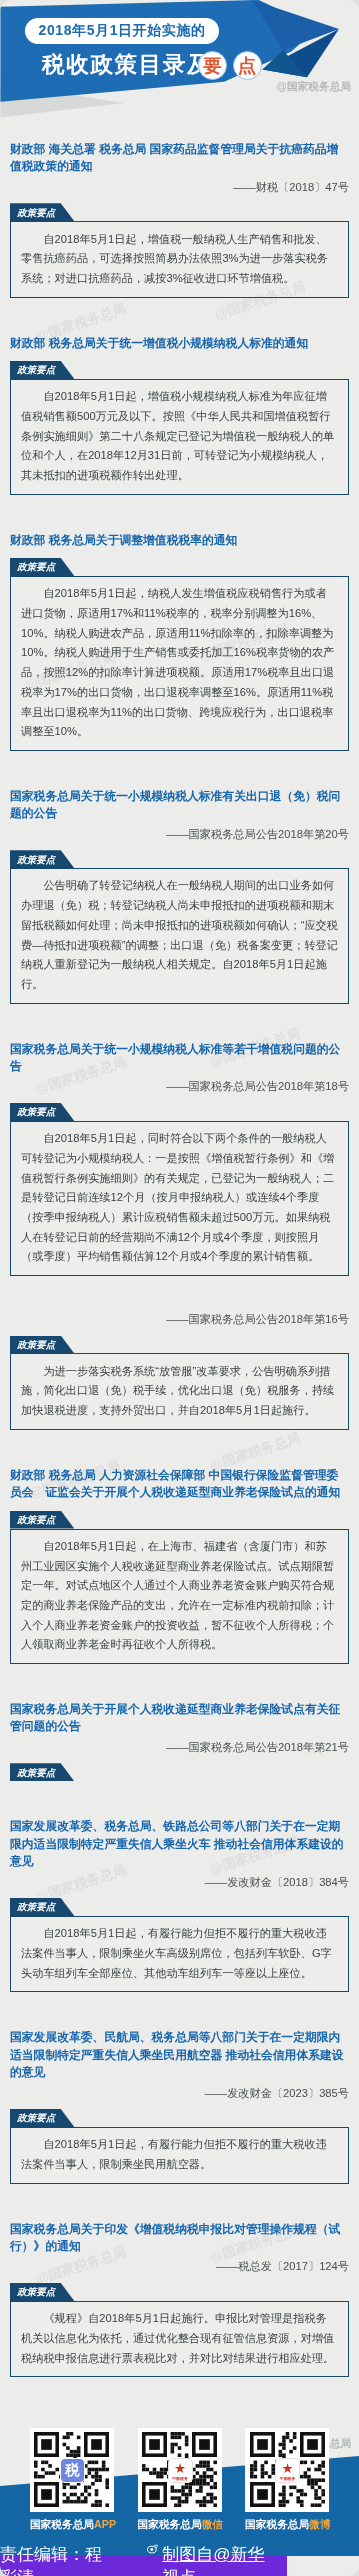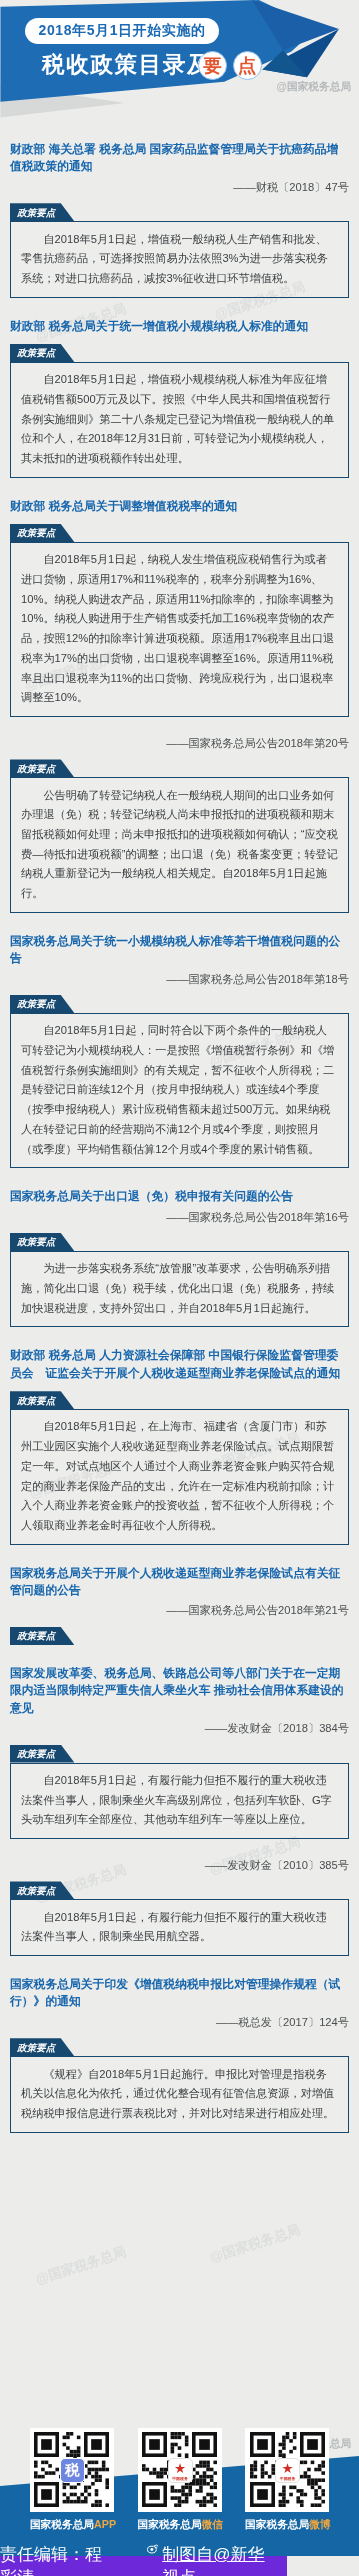--- a/index.html
+++ b/index.html
@@ -1,20 +1,20 @@
 <!DOCTYPE html>
 <html style="font-size:9px"><head>
 <meta charset="utf-8">
 <style>
   * { margin:0; padding:0; box-sizing:border-box; }
   html,body { background:#dfe1e0; }
   body { font-family:"Liberation Sans","DejaVu Sans",sans-serif; }
   .page {
     position:relative; width:359px; height:2576px; margin:0 auto;
-    background:#ecedeb; overflow:hidden;
+    background:#ecedeb; overflow:hidden;border-radius:11px;
   }
 
   
   .header { position:relative; height:141px; }
   .header svg { position:absolute; left:0; top:0; }
   .pill {
     position:absolute; left:25px; top:18px; background:#ffffff;
     border-radius:14.6px; padding:3.9px 13.5px; color:#1b6ab3;
     font-size:14px; font-weight:bold; letter-spacing:0.6px;
   }
@@ -35,21 +35,21 @@
 
   
   .wm {
     position:absolute; color:rgba(150,156,162,0.17); font-size:13.5px;
     font-weight:bold; transform:rotate(-18deg); white-space:nowrap;
     pointer-events:none;
   }
 
   
   .content { position:relative; padding:0 10px; }
-  .section { margin-bottom:20px; }
+  .section { margin-bottom:37px; }
   .sec-title { color:#1766ad; font-weight:bold; font-size:11.8px; line-height:17.4px; }
   .sec-ref  { text-align:right; color:#4b4e50; font-size:11.2px; margin-top:5px; line-height:13.5px; }
   .tag {
     display:inline-block; background:#17486f; color:#ffffff;
     font-size:9.5px; font-weight:bold; line-height:11.2px;
     padding:3.4px 19px 3.4px 7.3px; margin-top:9px; vertical-align:bottom;
     clip-path:polygon(0 0, calc(100% - 13.5px) 0, 100% 100%, 0 100%);
     font-style:italic;
   }
   .box {
@@ -157,38 +157,38 @@
 
     <div class="section">
       <div class="sec-title">财政部 税务总局关于调整增值税税率的通知</div>
       <div class="tag">政策要点</div>
       <div class="box">
         <p>自2018年5月1日起，纳税人发生增值税应税销售行为或者进口货物，原适用17%和11%税率的，税率分别调整为16%、10%。纳税人购进农产品，原适用11%扣除率的，扣除率调整为10%。纳税人购进用于生产销售或委托加工16%税率货物的农产品，按照12%的扣除率计算进项税额。原适用17%税率且出口退税率为17%的出口货物，出口退税率调整至16%。原适用11%税率且出口退税率为11%的出口货物、跨境应税行为，出口退税率调整至10%。</p>
       </div>
     </div>
 
     <div class="section">
+      <div class="sec-title">国家税务总局关于统一小规模纳税人标准有关出口退（免）税问题的公告</div>
       <div class="sec-ref">——国家税务总局公告2018年第20号</div>
       <div class="tag">政策要点</div>
       <div class="box">
         <p>公告明确了转登记纳税人在一般纳税人期间的出口业务如何办理退（免）税；转登记纳税人尚未申报抵扣的进项税额和期末留抵税额如何处理；尚未申报抵扣的进项税额如何确认；“应交税费—待抵扣进项税额”的调整；出口退（免）税备案变更；转登记纳税人重新登记为一般纳税人相关规定。自2018年5月1日起施行。</p>
       </div>
     </div>
 
     <div class="section">
       <div class="sec-title">国家税务总局关于统一小规模纳税人标准等若干增值税问题的公告</div>
       <div class="sec-ref">——国家税务总局公告2018年第18号</div>
       <div class="tag">政策要点</div>
       <div class="box">
-        <p>自2018年5月1日起，同时符合以下两个条件的一般纳税人可转登记为小规模纳税人：一是按照《增值税暂行条例》和《增值税暂行条例实施细则》的有关规定，暂不征收个人所得税；二是转登记日前连续12个月（按月申报纳税人）或连续4个季度（按季申报纳税人）累计应税销售额未超过500万元。如果纳税人在转登记日前的经营期尚不满12个月或4个季度，则按照月（或季度）平均销售额估算12个月或4个季度的累计销售额。</p>
-      </div>
-    </div>
-
-    <div class="section">
-      <div class="sec-title">国家税务总局关于出口退（免）税申报有关问题的公告</div>
+        <p>自2018年5月1日起，同时符合以下两个条件的一般纳税人可转登记为小规模纳税人：一是按照《增值税暂行条例》和《增值税暂行条例实施细则》的有关规定，已登记为一般纳税人；二是转登记日前连续12个月（按月申报纳税人）或连续4个季度（按季申报纳税人）累计应税销售额未超过500万元。如果纳税人在转登记日前的经营期尚不满12个月或4个季度，则按照月（或季度）平均销售额估算12个月或4个季度的累计销售额。</p>
+      </div>
+    </div>
+
+    <div class="section">
       <div class="sec-ref">——国家税务总局公告2018年第16号</div>
       <div class="tag">政策要点</div>
       <div class="box">
         <p>为进一步落实税务系统“放管服”改革要求，公告明确系列措施，简化出口退（免）税手续，优化出口退（免）税服务，持续加快退税进度，支持外贸出口，并自2018年5月1日起施行。</p>
       </div>
     </div>
 
     <div class="section">
       <div class="sec-title">财政部 税务总局 人力资源社会保障部 中国银行保险监督管理委员会　证监会关于开展个人税收递延型商业养老保险试点的通知</div>
       <div class="tag">政策要点</div>
@@ -206,21 +206,22 @@
     <div class="section">
       <div class="sec-title">国家发展改革委、税务总局、铁路总公司等八部门关于在一定期限内适当限制特定严重失信人乘坐火车 推动社会信用体系建设的意见</div>
       <div class="sec-ref">——发改财金〔2018〕384号</div>
       <div class="tag">政策要点</div>
       <div class="box">
         <p>自2018年5月1日起，有履行能力但拒不履行的重大税收违法案件当事人，限制乘坐火车高级别席位，包括列车软卧、G字头动车组列车全部座位、其他动车组列车一等座以上座位。</p>
       </div>
     </div>
 
     <div class="section">
-      <div class="sec-ref">——发改财金〔2010〕385号</div>
+      <div class="sec-title">国家发展改革委、民航局、税务总局等八部门关于在一定期限内适当限制特定严重失信人乘坐民用航空器 推动社会信用体系建设的意见</div>
+      <div class="sec-ref">——发改财金〔2023〕385号</div>
       <div class="tag">政策要点</div>
       <div class="box">
         <p>自2018年5月1日起，有履行能力但拒不履行的重大税收违法案件当事人，限制乘坐民用航空器。</p>
       </div>
     </div>
 
     <div class="section">
       <div class="sec-title">国家税务总局关于印发《增值税纳税申报比对管理操作规程（试行）》的通知</div>
       <div class="sec-ref">——税总发〔2017〕124号</div>
       <div class="tag">政策要点</div>

